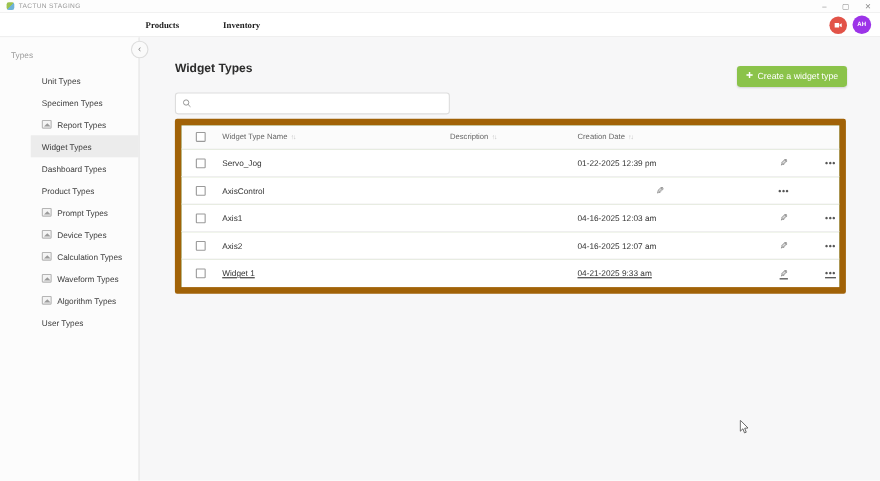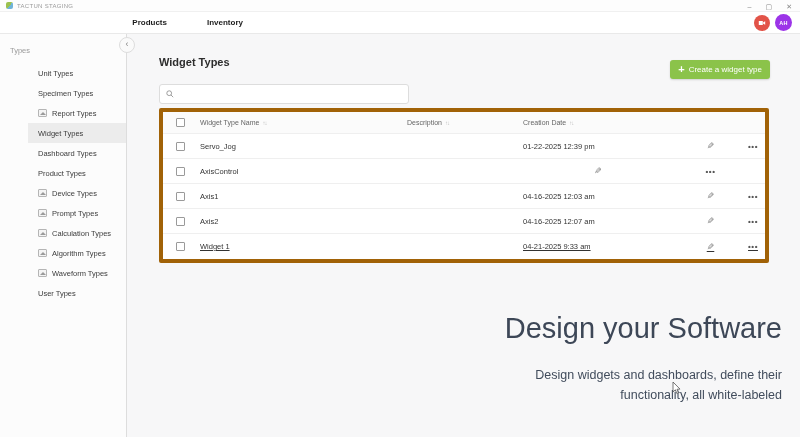--- a/index.html
+++ b/index.html
@@ -12,21 +12,21 @@
   .app-title { font-size:6px; color:#9a9a9a; letter-spacing:.3px; }
   .win-controls { position:absolute; right:8px; top:0; height:12px; display:flex; gap:14px; align-items:center; }
   .win-controls span { font-size:7px; color:#888; line-height:1; cursor:default; }
 
   
   .navbar { height:22px; background:#fff; border-bottom:1px solid #e9e9e9; display:flex; align-items:center; position:relative; padding-left:28px; }
   .logo { display:flex; align-items:baseline; margin-right:34px; cursor:default; }
   .logo-mark { font-size:12px; font-weight:700; color:#96a08c; margin-right:2px; }
   .logo-prefix { font-size:12px; letter-spacing:2.5px; color:#b9c1c8; font-weight:400;margin-top:44px; }
   .logo-suffix { font-size:12px; color:#6fb3d8; font-weight:400; }
-  .nav-item { font-size:8px; font-weight:700; color:#1d1d1d; margin-right:40px; cursor:pointer; }
+  .nav-item { font-size:8px; font-weight:700; color:#1d1d1d; margin-right:40px; cursor:pointer;font-family:Liberation Serif, serif; }
   .nav-right { position:absolute; right:8px; top:2px; display:flex; gap:5px; align-items:center; }
   .record-btn { width:16px; height:16px; border-radius:50%; background:#e25348; display:flex; align-items:center; justify-content:center; }
   .avatar { width:17px; height:17px; border-radius:50%; background:#9c34e8; color:#fff; font-size:5.5px; font-weight:700; display:flex; align-items:center; justify-content:center; letter-spacing:.2px; }
 
   
   .app-body { display:flex; height:403px; position:relative; }
   .sidebar { width:127px; background:#fcfcfc; border-right:1px solid #ddd; position:relative; padding-top:8px; flex-shrink:0; }
   .collapse-btn { position:absolute; right:-9px; top:3px; width:16px; height:16px; border-radius:50%; background:#fafafa; border:1px solid #ddd; color:#888; font-size:9px; line-height:13px; text-align:center; z-index:5; cursor:pointer; }
   .sb-header { font-size:7.5px; color:#9a9a9a; padding:4px 10px 8px; }
   .sb-item { height:20px; display:flex; align-items:center; padding:0 10px; font-size:7.5px; color:#3c3c3c; cursor:pointer; white-space:nowrap;margin-left:28px; }
@@ -36,21 +36,21 @@
 
   .main { flex:1; background:#f7f7f8; position:relative; padding:22px 0 0 32px; }
   .page-title { font-size:11px; font-weight:700; color:#2d2d2d; margin-bottom:16px; }
 
   .create-btn { position:absolute; top:26px; right:30px; height:19px; background:#8bc34a; border:none; border-radius:3px; color:#fff; font-size:8px; font-family:"Liberation Sans",sans-serif; display:flex; align-items:center; gap:4px; padding:0 8px; cursor:pointer; box-shadow:0 1px 2px rgba(0,0,0,.15); }
   .create-btn .plus { font-size:11px; font-weight:700; line-height:1; }
 
   .search-box { width:250px; height:20px; background:#fff; border:1px solid #ddd; border-radius:3px; display:flex; align-items:center; padding:0 6px; margin-bottom:4px; }
   .search-box input { border:none; outline:none; flex:1; font-size:7.5px; background:transparent; margin-left:4px; font-family:"Liberation Sans",sans-serif; }
 
-  .table { width:610px; background:#4d7c0f; border:4px solid #a16207; border-radius:2px; }
+  .table { width:610px; background:#4d7c0f; border:6px solid #a16207; border-radius:2px; }
   .t-row { display:grid; grid-template-columns:35px 150px 160px 180px 45px 40px; align-items:center; height:25px; border-bottom:1px solid #efefef; background:#fff; }
   .t-row:last-child { border-bottom:none;text-decoration:underline; }
   .t-head { height:22px; background:#fbfbfb; }
   .t-head .hlabel { font-size:7px; color:#666; }
   .cell-check { display:flex; justify-content:center; }
   .checkbox { width:9px; height:9px; border:1px solid #9a9a9a; border-radius:1px; background:#fff; cursor:pointer; }
   .cell-name { font-size:7.5px; color:#333; padding-left:2px; display:flex; align-items:center; gap:3px; }
   .cell-desc { text-align:center; font-size:7.5px; color:#333; display:flex; justify-content:center; align-items:center; gap:3px; }
   .cell-date { font-size:7.5px; color:#333; padding-left:15px; display:flex; align-items:center; gap:3px;text-align:right; }
   .sort { font-size:6px; color:#c0c0c0; letter-spacing:-1px; }
@@ -115,37 +115,37 @@
         <span>Widget Types</span>
       </div>
     <div class="sb-item">
         <span>Dashboard Types</span>
       </div>
     <div class="sb-item">
         <span>Product Types</span>
       </div>
     <div class="sb-item">
         <span class="bi-icon"></span>
+        <span>Prompt Types</span>
+      </div>
+    <div class="sb-item">
+        <span class="bi-icon"></span>
         <span>Device Types</span>
       </div>
     <div class="sb-item">
         <span class="bi-icon"></span>
-        <span>Prompt Types</span>
-      </div>
-    <div class="sb-item">
-        <span class="bi-icon"></span>
         <span>Calculation Types</span>
       </div>
     <div class="sb-item">
         <span class="bi-icon"></span>
+        <span>Waveform Types</span>
+      </div>
+    <div class="sb-item">
+        <span class="bi-icon"></span>
         <span>Algorithm Types</span>
-      </div>
-    <div class="sb-item">
-        <span class="bi-icon"></span>
-        <span>Waveform Types</span>
       </div>
     <div class="sb-item">
         <span>User Types</span>
       </div>
   </div>
 
   <div class="main">
     <div class="page-title">Widget Types</div>
 
     <button class="create-btn">
@@ -226,25 +226,18 @@
             <span class="checkbox"></span>
           </div>
         <div class="cell-name">Widget 1</div>
         <div class="cell-desc"></div>
         <div class="cell-date">04-21-2025 9:33 am</div>
         <div class="edit-icon">✎</div>
         <div class="more-icon">•••</div>
       </div>
     </div>
 
-    <div class="hero">
-      <div class="hero-title">Design your Software</div>
-      <div class="hero-sub">
-        <div>Design widgets and dashboards, define their</div>
-        <div>functionality, all white-labeled</div>
-      </div>
-    </div>
 
     <svg class="cursor" width="9" height="13" viewBox="0 0 9 13">
       <path d="M1 0 L1 10 L3.4 7.8 L4.8 11.5 L6.4 10.9 L5 7.3 L8 7.1 Z" fill="#fff" stroke="#555" stroke-width="0.8"></path>
     </svg>
   </div>
 </div>
 
 </body></html>

